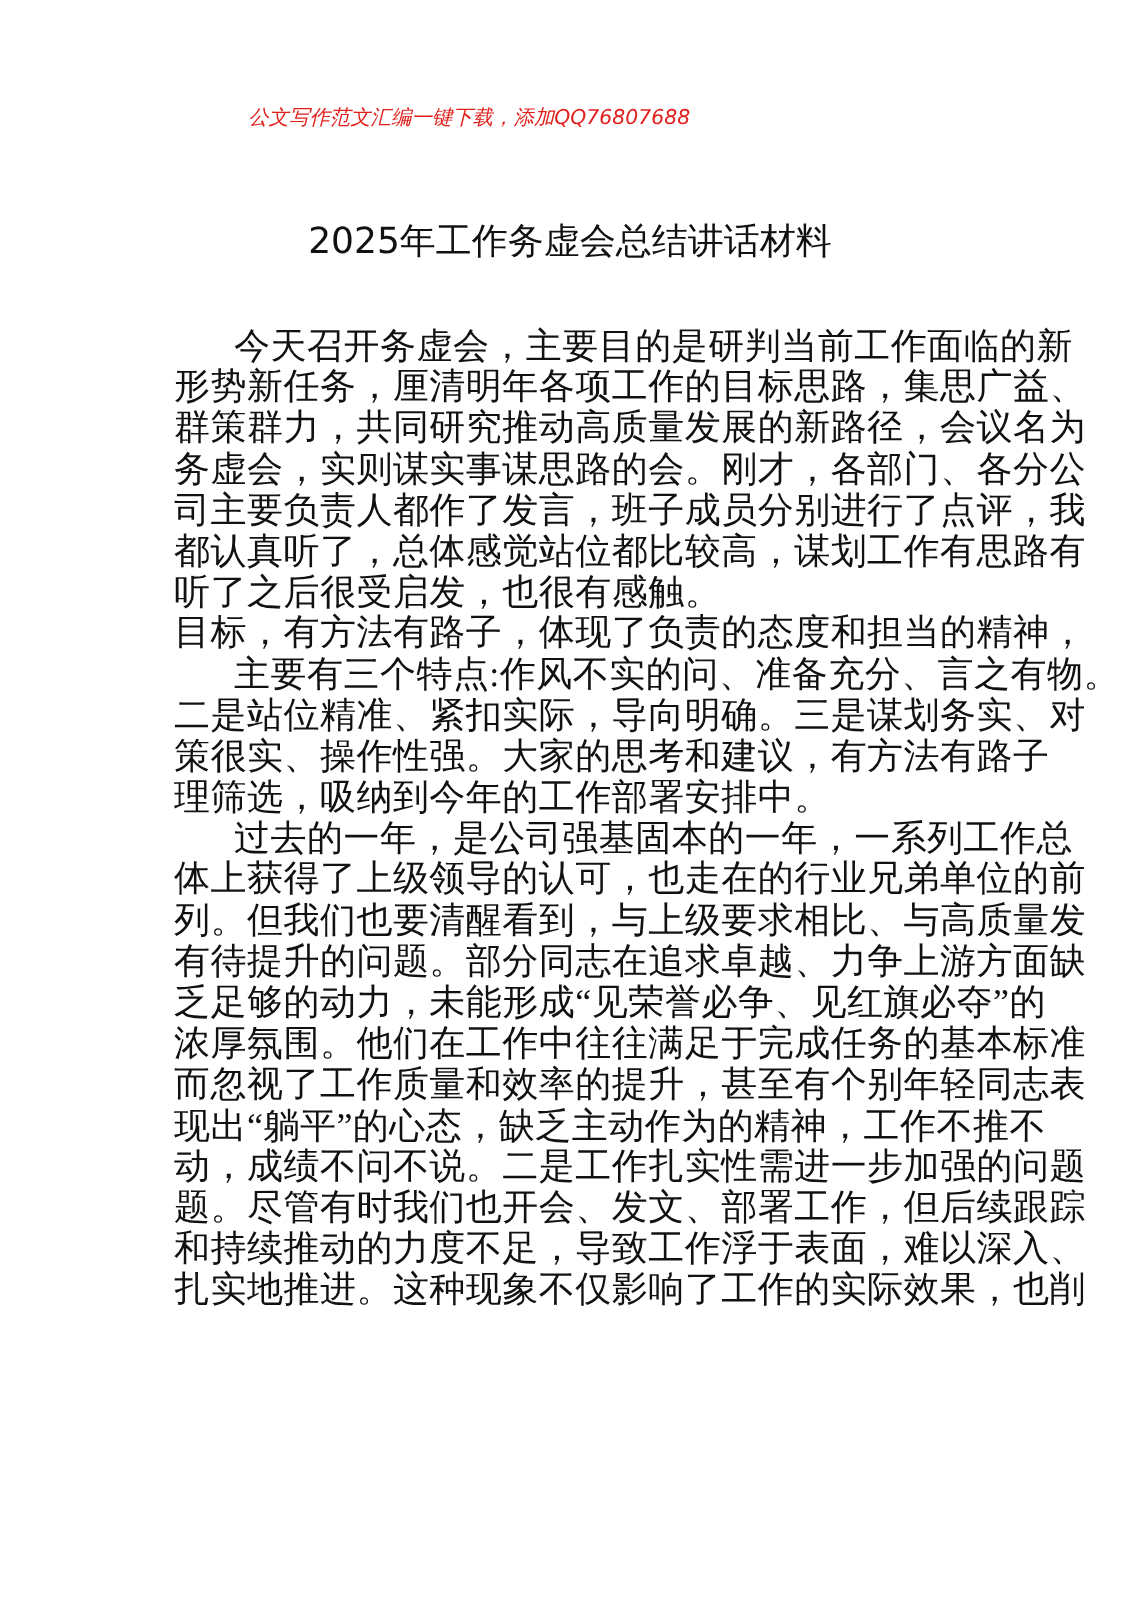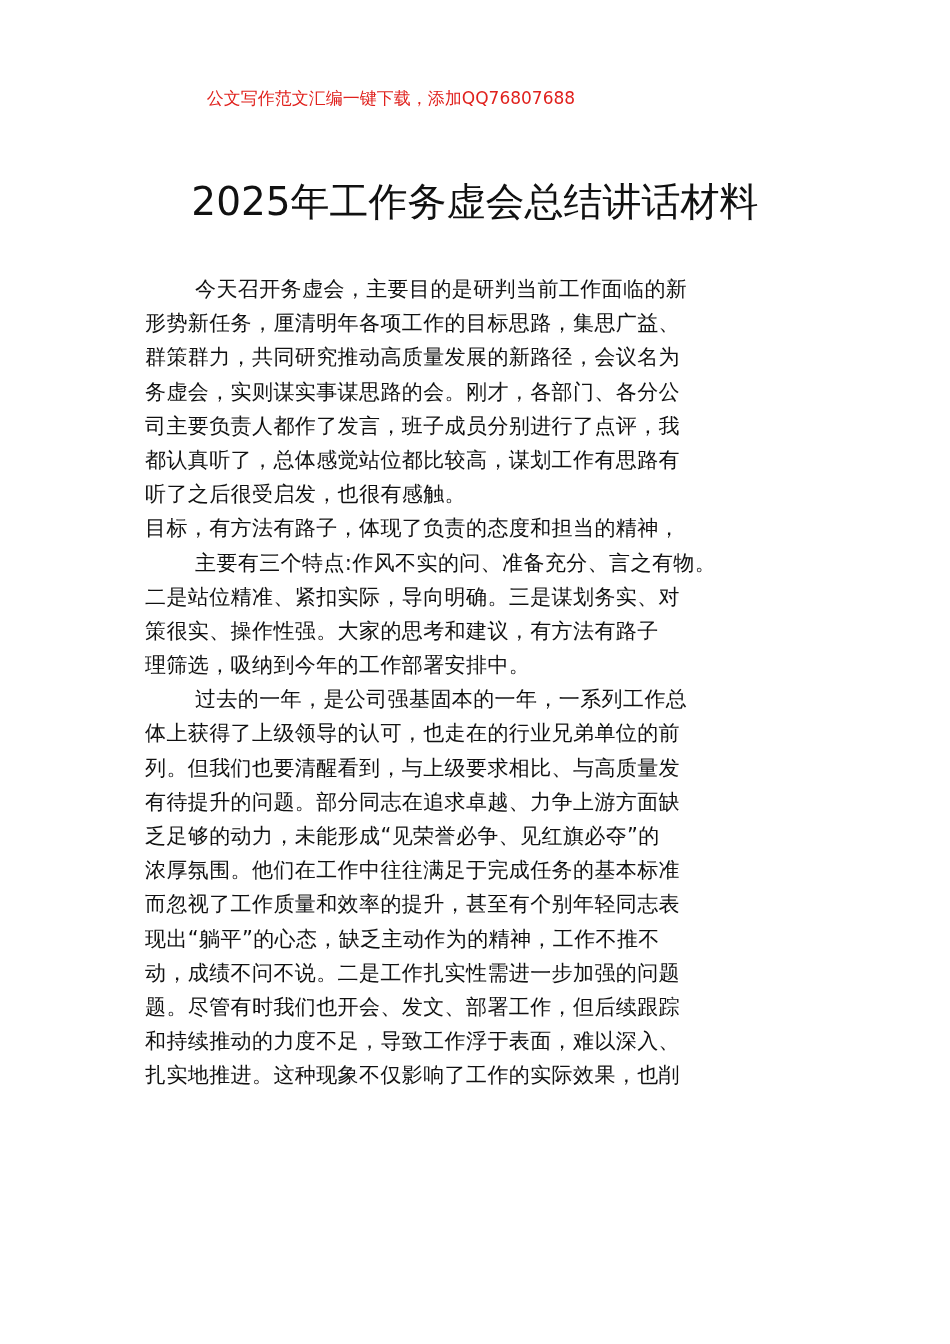--- a/index.html
+++ b/index.html
@@ -18,45 +18,47 @@
   .header-banner {
     position: absolute;
     top: 86px;
     left: 0;
     width: 782px;
     text-align: center;
     color: #e0211d;
     font-size: 17px;
     line-height: 24px;
     letter-spacing: 0px;
+    font-style: italic;
   }
   .doc-title {
     position: absolute;
     top: 180px;
     left: 0;
     width: 950px;
     text-align: center;
-    font-size: 39px;
+    font-size: 30px;
     line-height: 44px;
     color: #111111;
     font-family: "DejaVu Sans", "Liberation Serif", sans-serif;
   }
   .doc-body {
     position: absolute;
     top: 272px;
     left: 145px;
     width: 672px;
   }
   .line {
     display: block;
     height: 34.2px;
     line-height: 34px;
-    font-size: 21px;
+    font-size: 30px;
     white-space: nowrap;
     letter-spacing: 0.4px;
+    font-family: Liberation Serif, serif;
   }
   .indent {
     padding-left: 50px;
   }
 </style>
 </head>
 <body>
 
 <div class="header-banner">公文写作范文汇编一键下载，添加QQ76807688</div>
 

